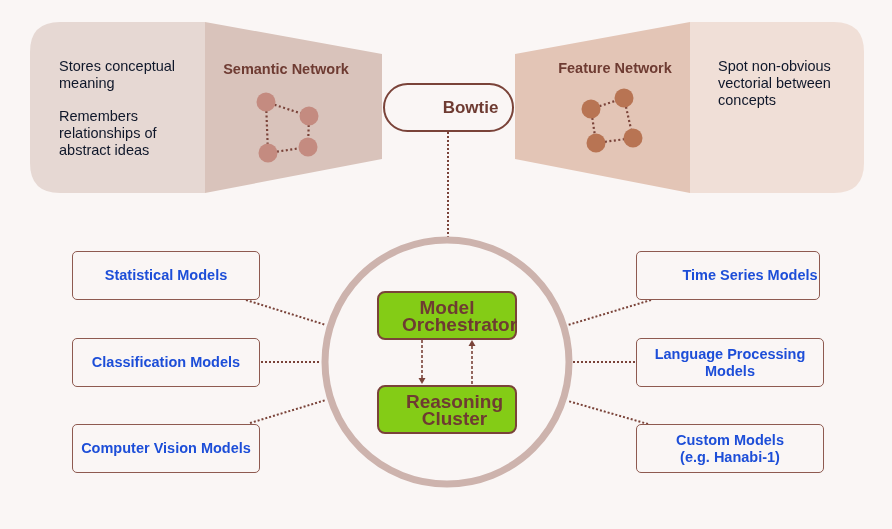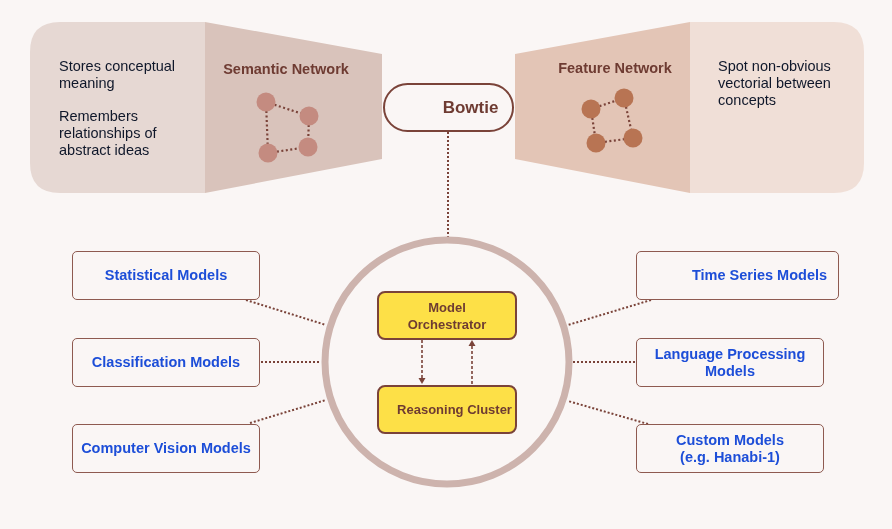--- a/index.html
+++ b/index.html
@@ -22,23 +22,23 @@
   .pill {
     position: absolute; box-sizing: border-box;
     border: 2px solid #7a4339; border-radius: 26px;
     background: #faf6f5;
     display: flex; align-items: center; justify-content: center;
     font-weight: bold; font-size: 17px; color: #6e3b32;
   }
   .core-box {
     position: absolute; box-sizing: border-box;
     border: 2px solid #7a4339; border-radius: 8px;
-    background: #fde047;
+    background: #84cc16;
     display: flex; align-items: center; justify-content: center;
-    text-align: center; font-weight: bold; font-size: 13px; line-height: 17px;
+    text-align: center; font-weight: bold; font-size: 19px; line-height: 17px;
     color: #6e3b32;
   }
   .model-box {
     position: absolute; box-sizing: border-box;
     border: 1.5px solid #8e5a50; border-radius: 5px;
     background: #faf6f5;
     display: flex; align-items: center; justify-content: center;
     text-align: center; font-size: 14.5px; line-height: 17px;
     color: #1d4ed8;
     font-weight: bold;
@@ -125,21 +125,21 @@
 <div class="model-box" style="left:72px; top:251px; width:188px; height:49px;">
   <span>Statistical Models</span>
 </div>
 <div class="model-box" style="left:72px; top:338px; width:188px; height:49px;">
   <span>Classification Models</span>
 </div>
 <div class="model-box" style="left:72px; top:424px; width:188px; height:49px;">
   <span>Computer Vision Models</span>
 </div>
 
-<div class="model-box" style="left:636px; top:251px; width:203px; height:49px;padding-left:44px;">
+<div class="model-box" style="left:636px; top:251px; width:184px; height:49px;padding-left:44px;">
   <span>Time Series Models</span>
 </div>
 <div class="model-box" style="left:636px; top:338px; width:188px; height:49px;">
   <span style="width:160px;">Language Processing Models</span>
 </div>
 <div class="model-box" style="left:636px; top:424px; width:188px; height:49px;">
   <span style="width:120px;">Custom Models (e.g. Hanabi-1)</span>
 </div>
 
 </body></html>

